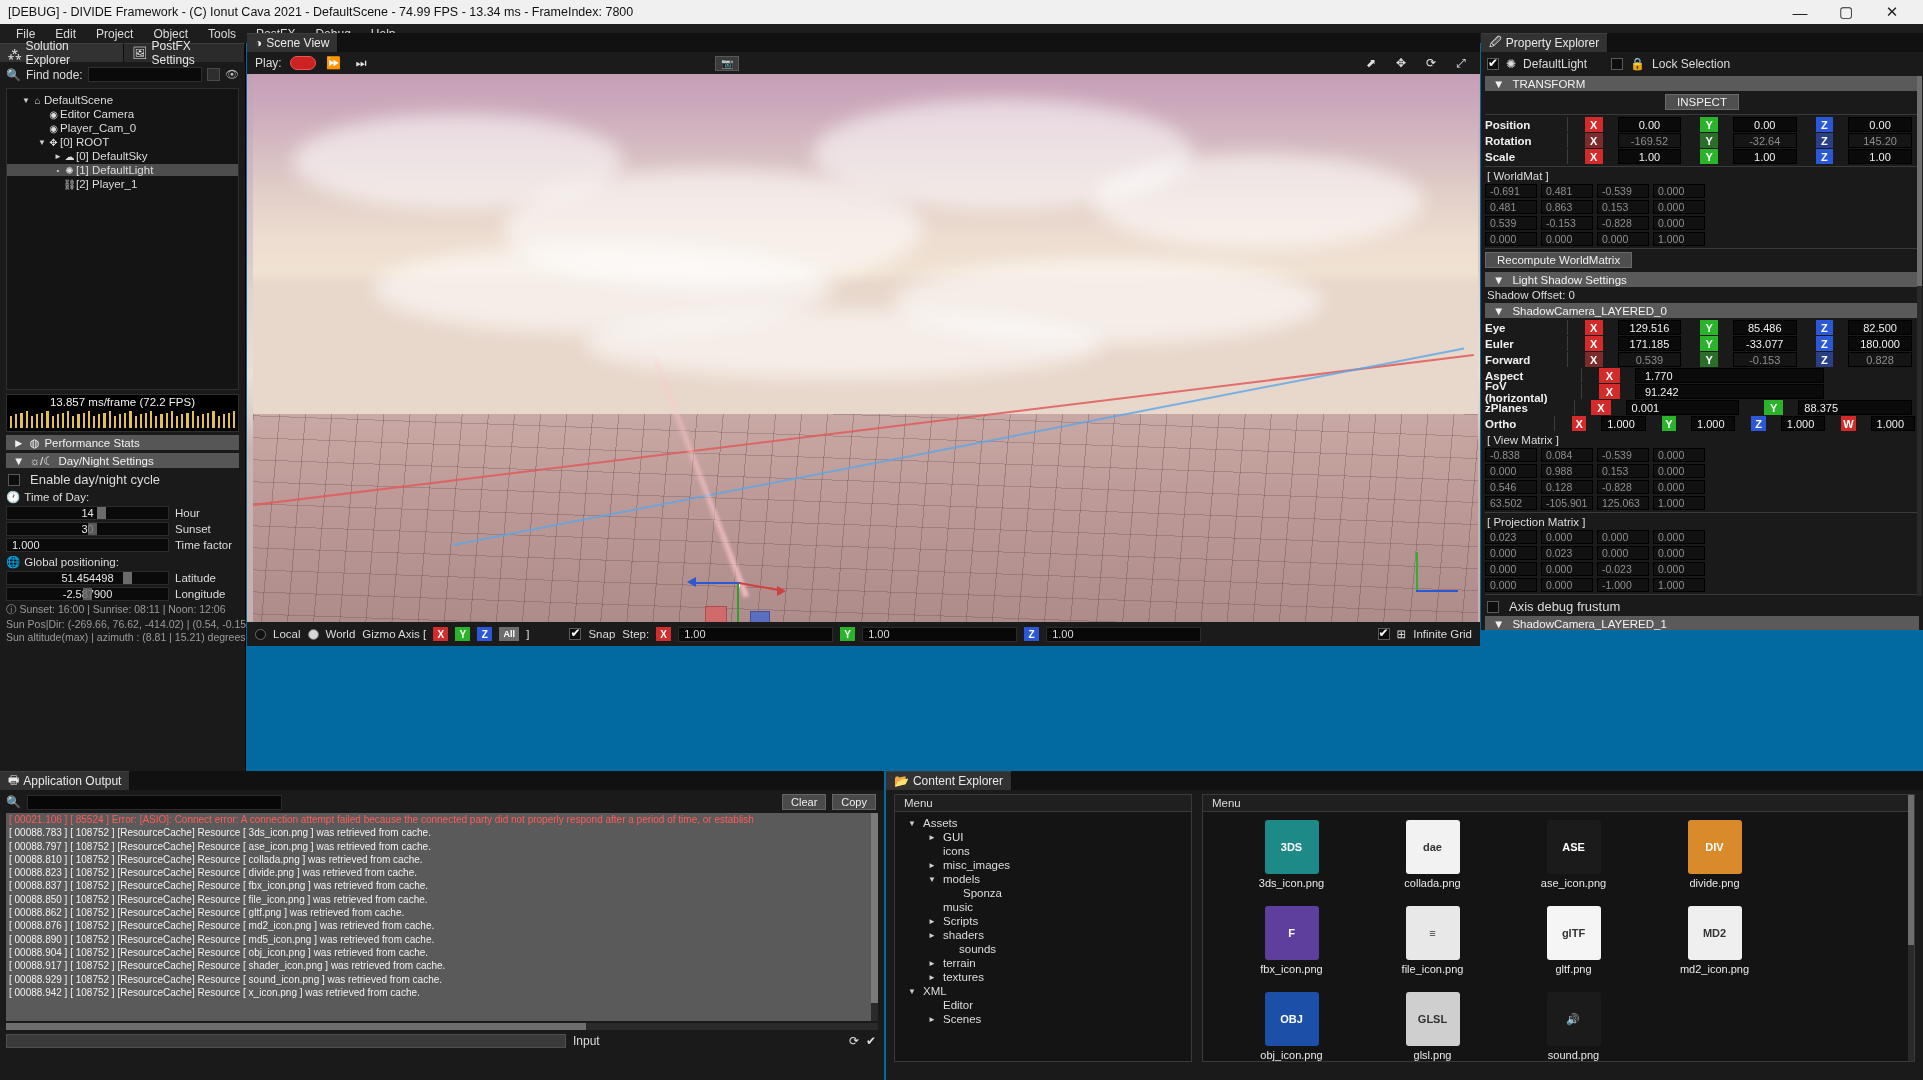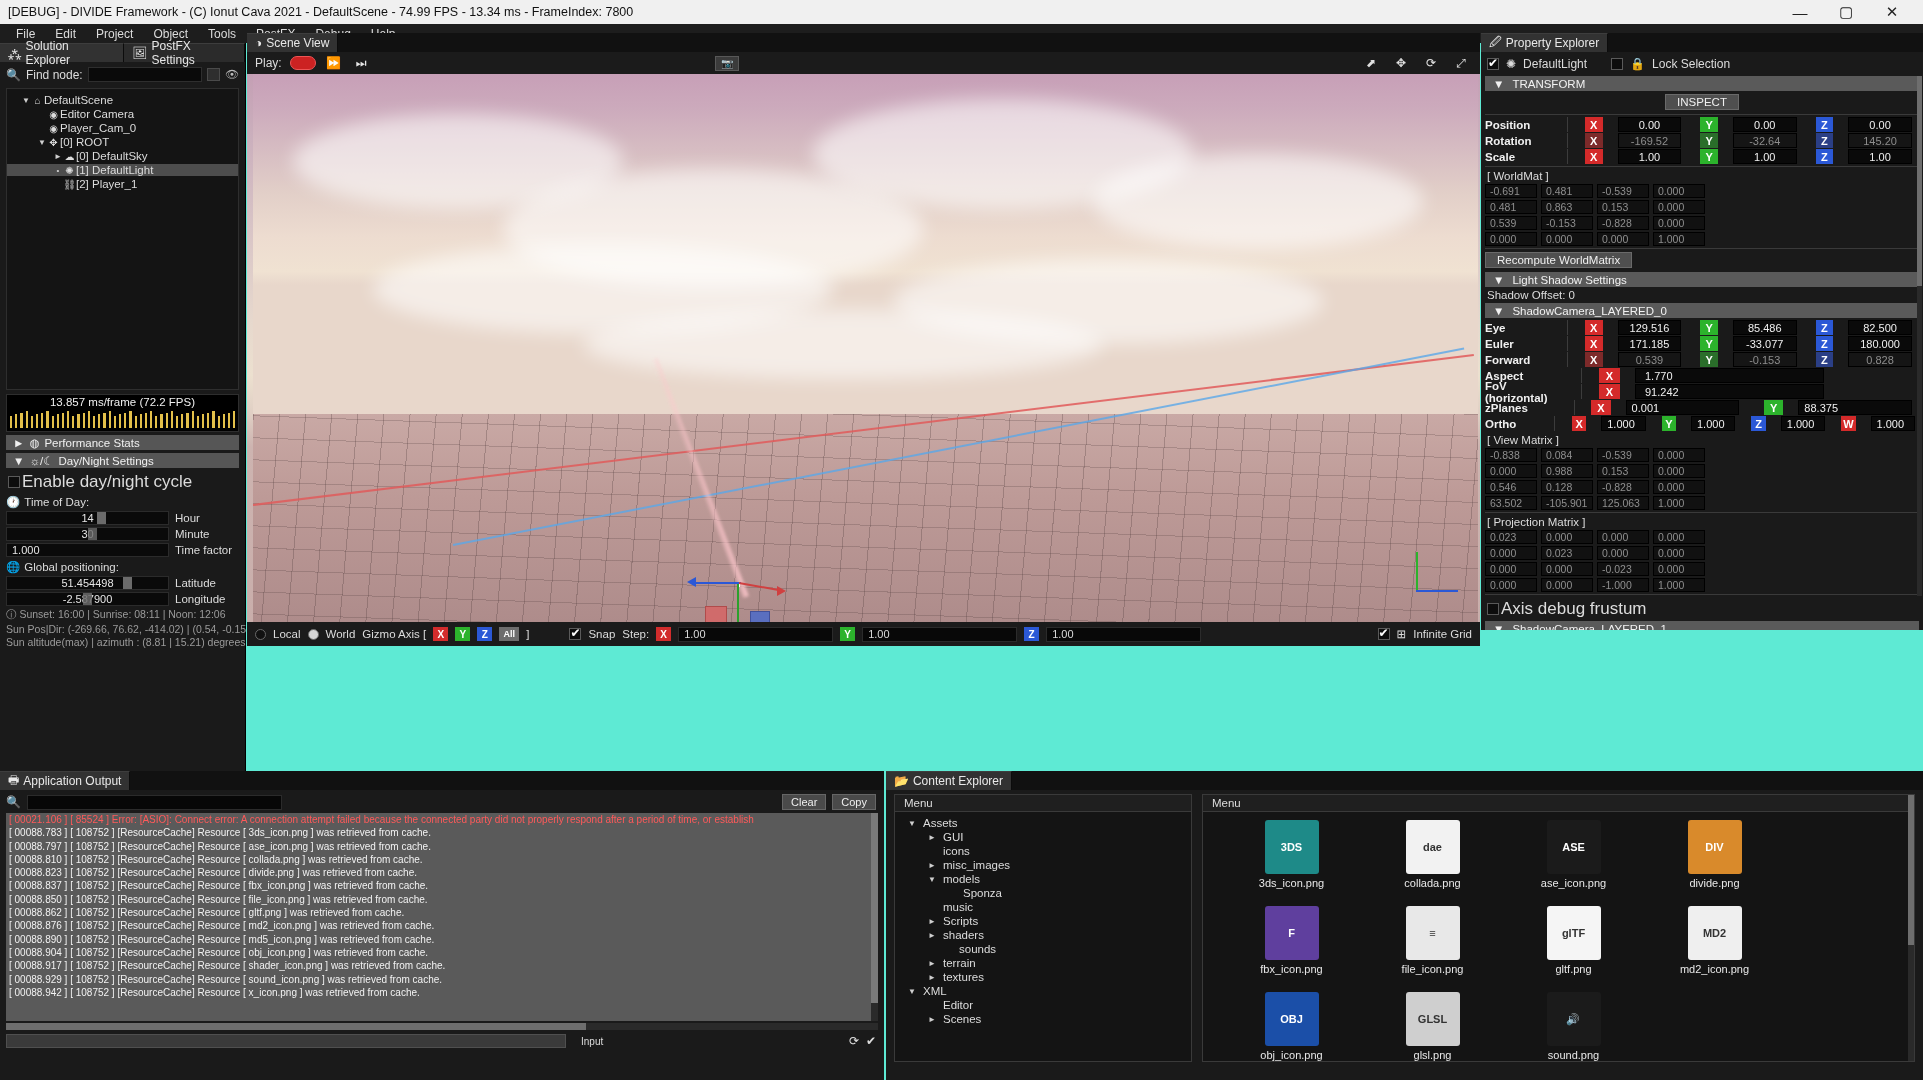--- a/index.html
+++ b/index.html
@@ -3,21 +3,21 @@
 <meta charset="utf-8">
 <style>
   * { box-sizing: border-box; margin:0; padding:0; }
   html,body {
     width:1923px; height:1080px; overflow:hidden;
     background:#1a1a1a;
     font-family:"Liberation Sans", sans-serif;
     color:#dcdcdc;
     font-size:12px;
   }
-  #app { position:relative; width:1923px; height:1080px; background:#5eead4; }
+  #app { position:relative; width:1923px; height:1080px; background:#0369a1; }
 
   
   .titlebar {
     position:absolute; left:0; top:0; width:1923px; height:24px;
     background:#f0f0f0; color:#111; display:flex; align-items:center;
     padding:0 8px; font-size:12.5px;
   }
   .titlebar .ttl { flex:1; white-space:nowrap; overflow:hidden; }
   .winbtns { display:flex; }
   .winbtn { width:46px; height:24px; display:flex; align-items:center; justify-content:center;
@@ -73,21 +73,21 @@
 
   .collapse {
     margin:3px 6px 0 6px; height:15px; background:#565656;
     display:flex; align-items:center; gap:5px; padding-left:7px; font-size:11.5px;
     color:#f0f0f0;
   }
   .chk { width:12px; height:12px; background:#0d0d0d; border:1px solid #5a5a5a;
          display:inline-block; position:relative; }
   .chk.on::after { content:"✔"; position:absolute; left:0px; top:-3px; font-size:12px; color:#fff; }
 
-  .cbrow { display:flex; align-items:center; gap:2px; margin:4px 0 2px 8px; font-size:17px; }
+  .cbrow { display:flex; align-items:center; gap:10px; margin:4px 0 2px 8px; font-size:13px; }
   .sechdr { display:flex; align-items:center; gap:4px; margin:3px 0 2px 6px; font-size:11.5px; }
   .numrow { display:flex; align-items:center; gap:6px; margin:0 6px 2px 6px; }
   .numfield {
     flex:1; height:14px; background:#0a0a0a; border:1px solid #2b2b2b;
     position:relative; font-size:11px; color:#e6e6e6;
     display:flex; align-items:center; justify-content:center;
   }
   .numfield.left { justify-content:flex-start; padding-left:5px; }
   .knob { position:absolute; width:9px; height:12px; background:#6b6b6b; top:0; }
   .numlbl { width:64px; font-size:11.5px; }
@@ -169,21 +169,21 @@
   .outbtn { background:#4a4a4a; border:1px solid #666; font-size:11px; color:#eee; padding:1px 8px; }
   .loglist { margin:0 6px; height:208px; background:#5a5a5a; overflow:hidden; position:relative; }
   .logline { font-size:10px; color:#f2f2f2; white-space:nowrap; padding:0 3px; line-height:13.3px; }
   .logline.err { color:#ff5a5a; }
   .loghscroll { margin:2px 6px 0 6px; height:7px; background:#2a2a2a; position:relative; }
   .loghscroll i { position:absolute; left:0; top:0; height:7px; width:580px; background:#6e6e6e; }
   .logvscroll { position:absolute; right:0; top:0; width:7px; height:208px; background:#2a2a2a; }
   .logvscroll i { display:block; width:7px; height:190px; background:#7a7a7a; }
   .inputrow { display:flex; align-items:center; gap:7px; padding:4px 8px 0 6px; }
   .inputrow .ifield { width:560px; height:14px; background:#3a3a3a; border:1px solid #4f4f4f; }
-  .inputrow .ilbl { font-size:10px;margin-left:8px; }
+  .inputrow .ilbl { font-size:12px; }
   .inputrow .sp { flex:1; }
   .circ-ico { font-size:12px; color:#ddd; }
 
   
   .cepanel { position:absolute; left:886px; top:771px; width:1037px; height:309px; background:#1a1a1a; }
   .ce-body { display:flex; gap:10px; padding:4px 8px 0 8px; }
   .ce-tree { width:298px; height:268px; background:#141414; border:1px solid #3a3a3a; }
   .ce-grid { flex:1; height:268px; background:#141414; border:1px solid #3a3a3a; position:relative; overflow:hidden; }
   .ce-hdr { height:17px; background:#1f1f1f; border-bottom:1px solid #3a3a3a;
             display:flex; align-items:center; padding-left:9px; font-size:11.5px; }
@@ -357,21 +357,21 @@
         <span>14</span>
         <span class="knob" style="left:56%"></span>
       </div>
       <span class="numlbl">Hour</span>
     </div>
     <div class="numrow">
       <div class="numfield">
         <span>30</span>
         <span class="knob" style="left:50%;background:#6b6b6b;opacity:.8"></span>
       </div>
-      <span class="numlbl">Minute</span>
+      <span class="numlbl">Sunset</span>
     </div>
     <div class="numrow">
       <div class="numfield left">
         <span>1.000</span>
       </div>
       <span class="numlbl">Time factor</span>
     </div>
 
     <div class="sechdr">
       <span>🌐</span>

